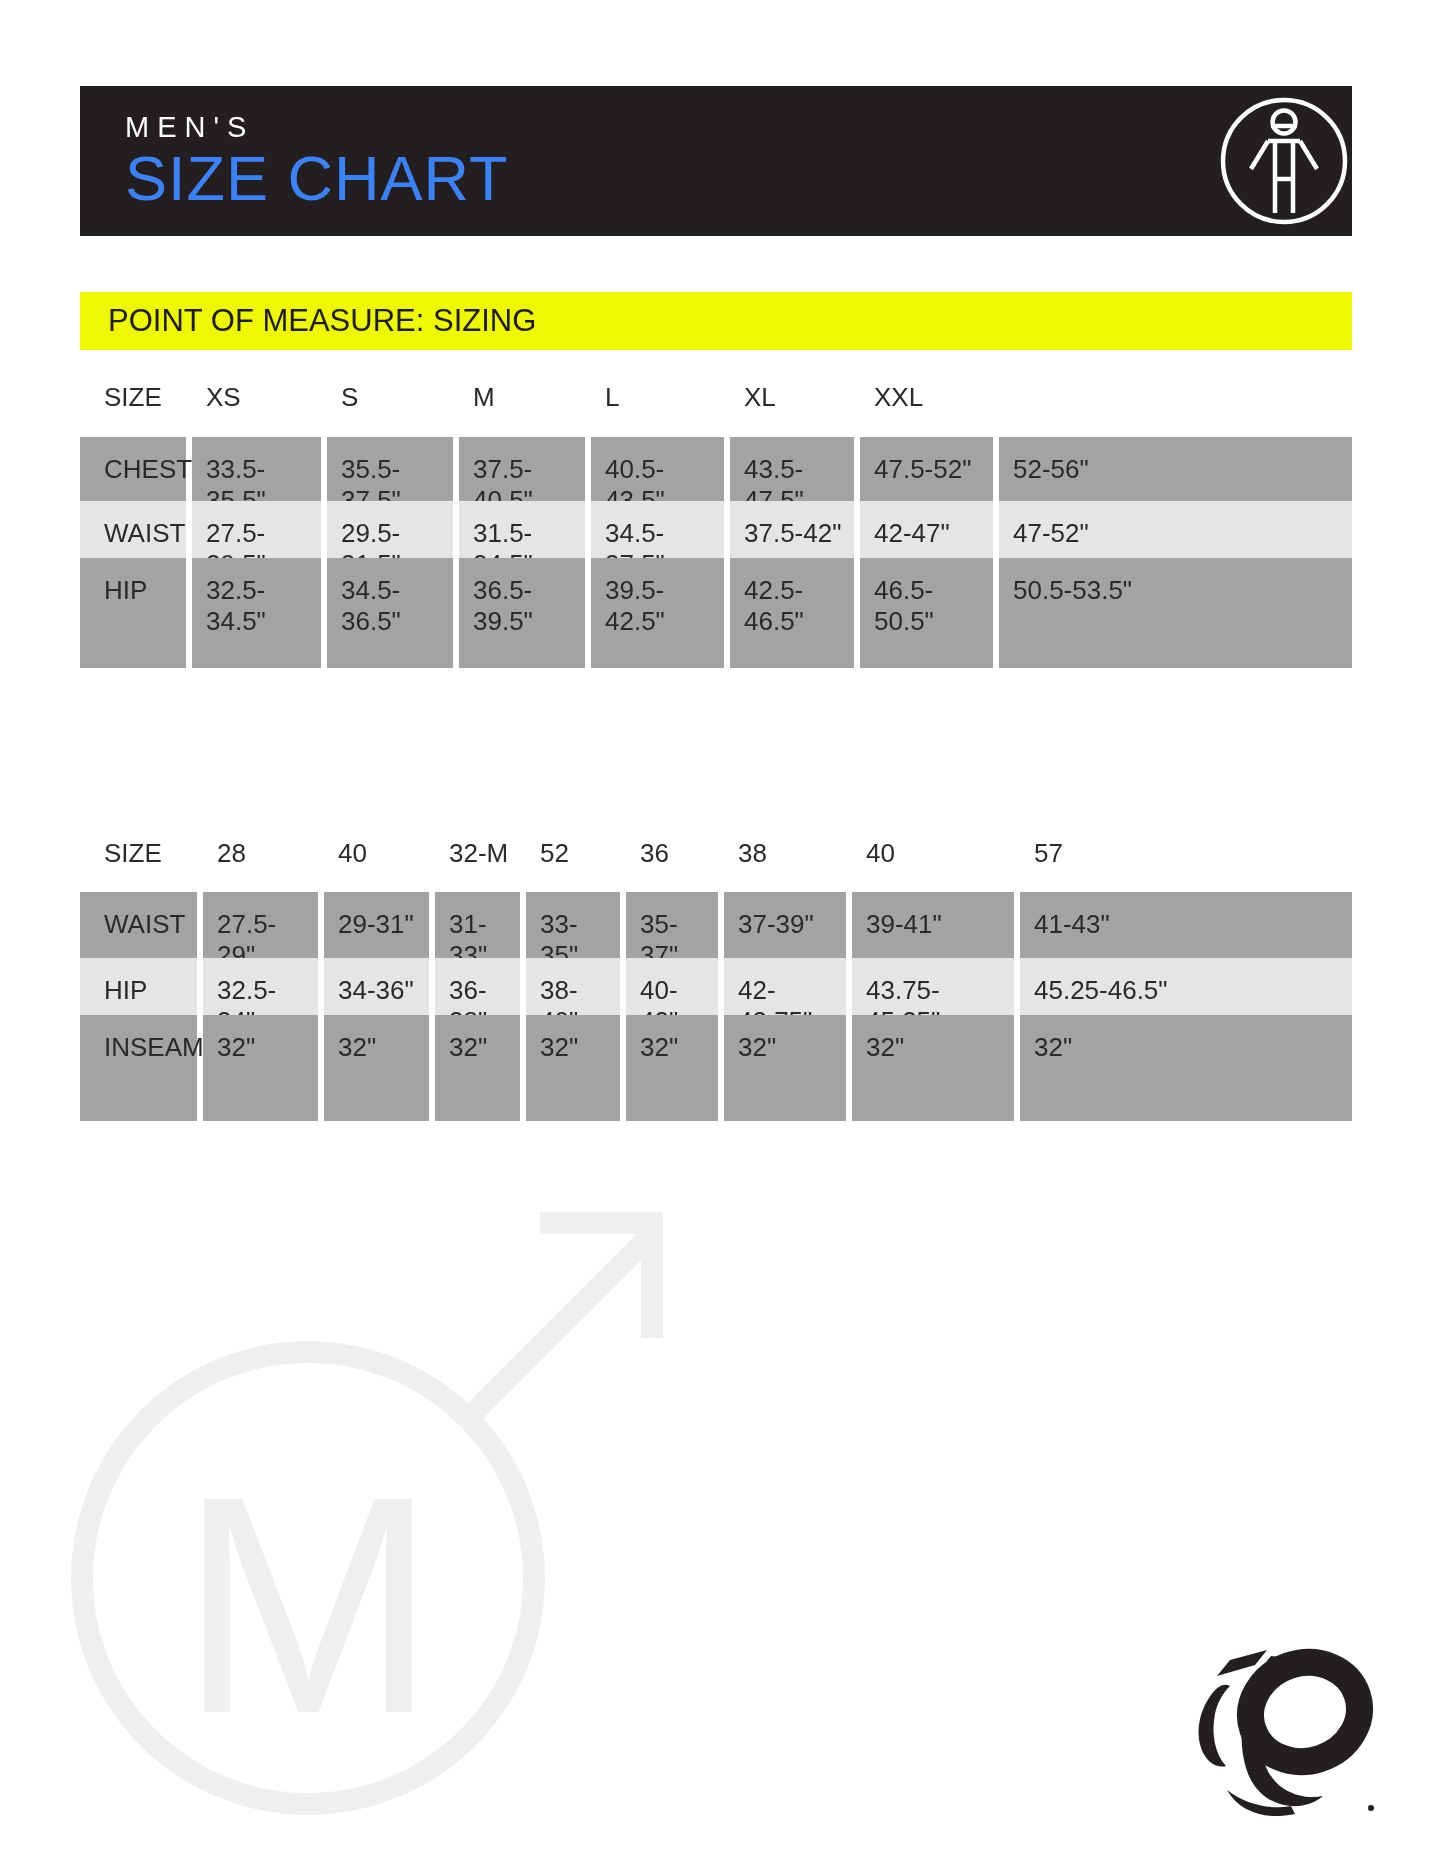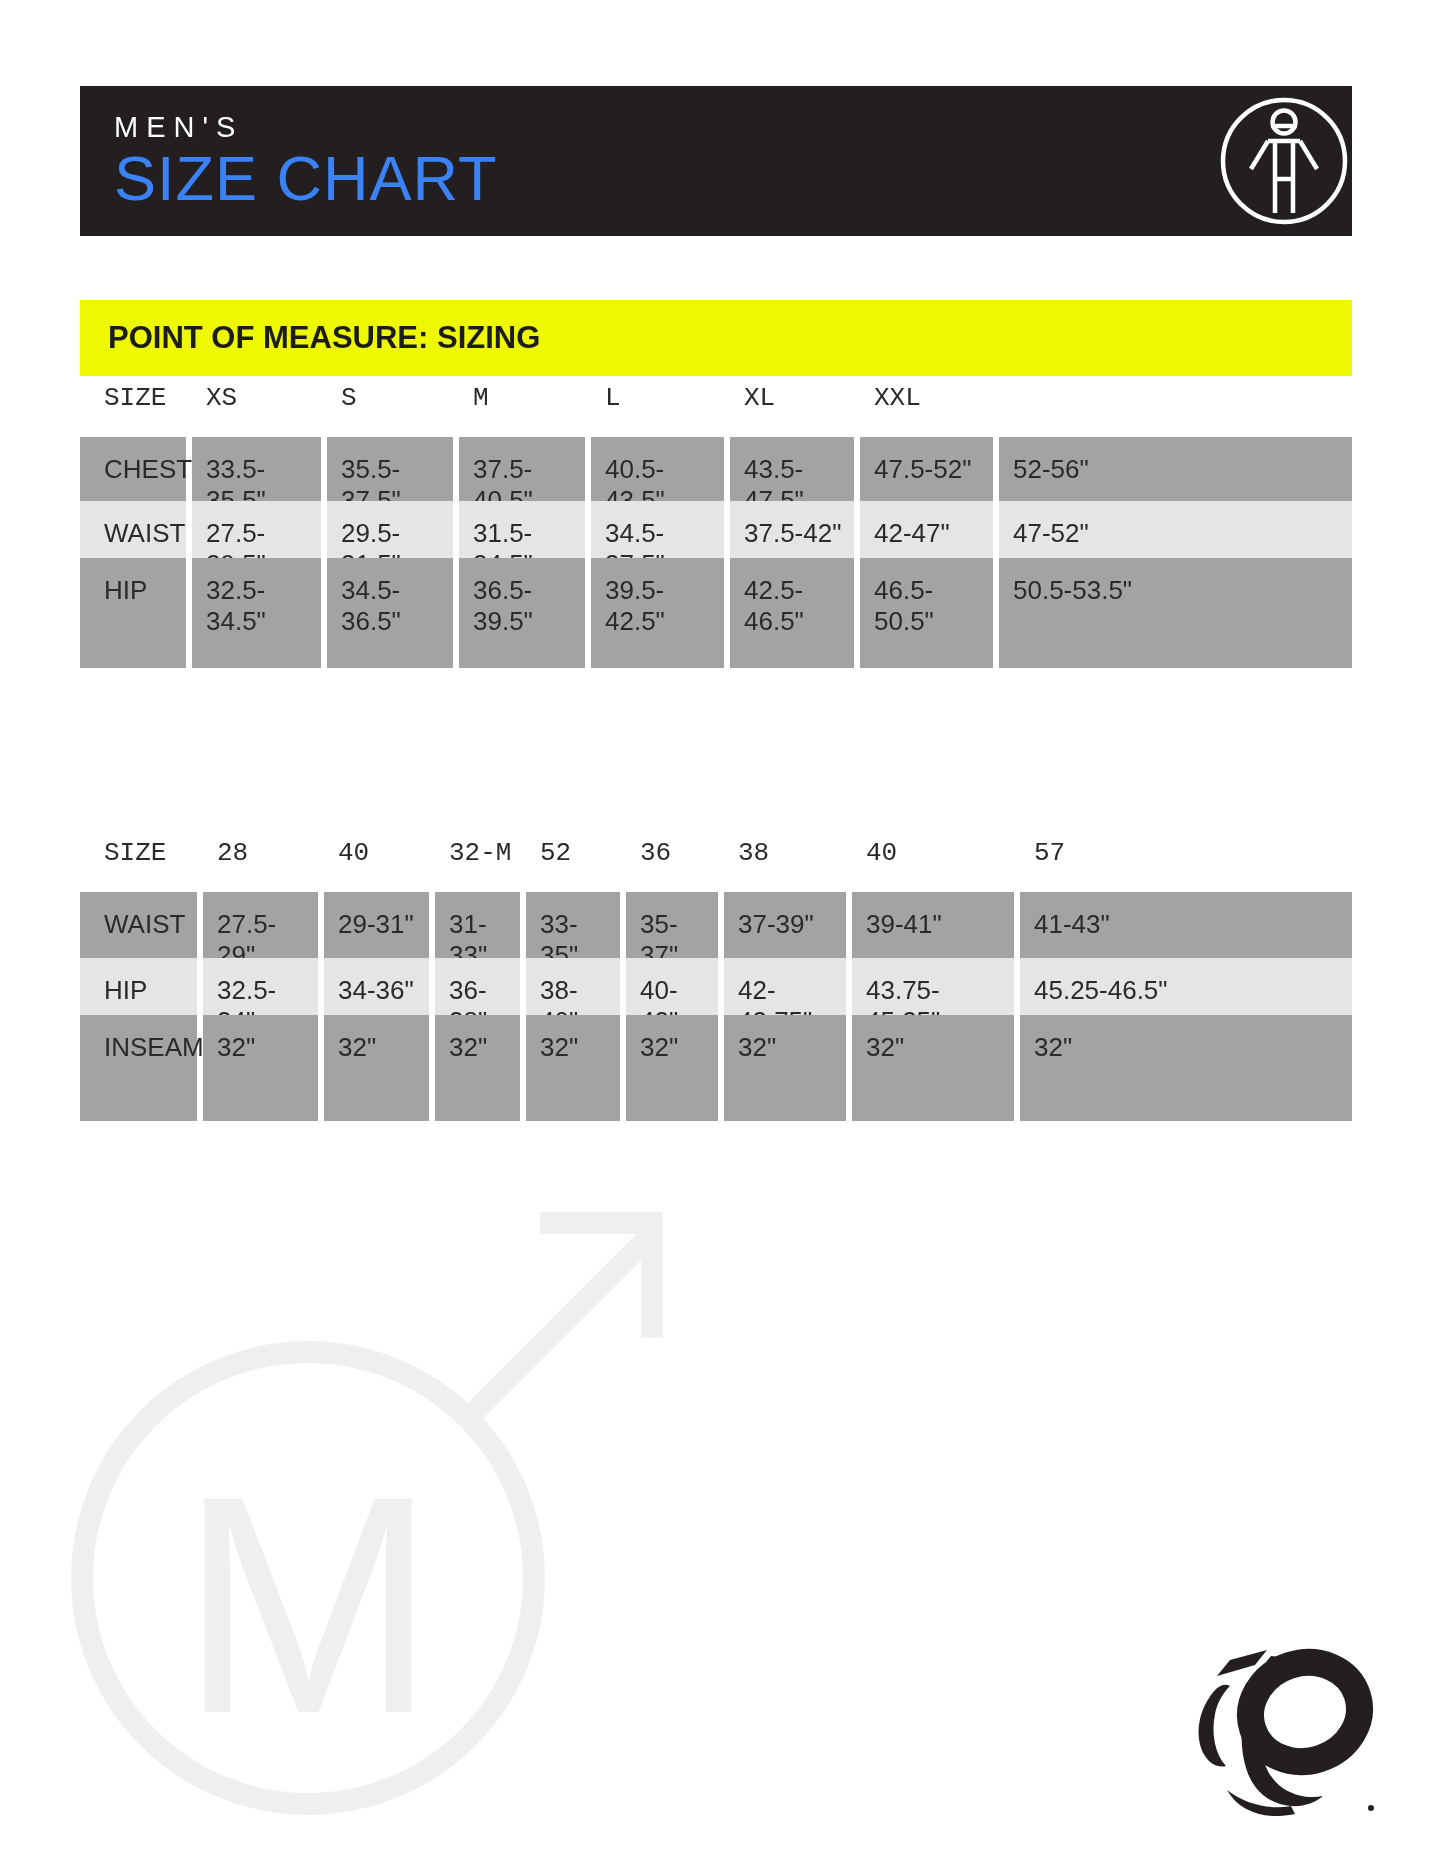--- a/index.html
+++ b/index.html
@@ -4,49 +4,49 @@
 <style>
   html,body{margin:0;padding:0;background:#ffffff;}
   .page{
     position:relative;width:1445px;height:1870px;background:#ffffff;overflow:hidden;
     font-family:"Liberation Sans",sans-serif;
   }
   
   .header-bar{
     position:absolute;left:80px;top:86px;width:1272px;height:150px;
     background:#231f20;display:flex;flex-direction:column;justify-content:center;
-    padding-left:34px;box-sizing:border-box;
+    padding-left:45px;box-sizing:border-box;
   }
   .header-eyebrow{
     color:#ffffff;font-size:29px;letter-spacing:8px;line-height:1.1;margin-top:2px;
   }
   .header-title{
     color:#3b82f6;font-size:63px;letter-spacing:1px;line-height:1.08;font-weight:400;
   }
   .person-icon{position:absolute;right:2px;top:9px;}
   
   .section-bar{
     position:absolute;left:80px;width:1272px;background:#eef800;
     display:flex;align-items:center;padding-left:28px;box-sizing:border-box;
     color:#1d1c1a;font-size:31px;
   }
-  .bar-sizing{top:300px;height:76px;font-weight:bold;}
+  .bar-sizing{top:292px;height:58px;}
   .bar-numeric{top:758px;height:56px;}
   
   .pom-table{position:absolute;left:80px;width:1272px;}
   .t1{top:358px;}
   .t2{top:814px;}
   .trow{display:grid;}
   .t1 .trow{grid-template-columns:112px 135px 132px 132px 139px 130px 139px 1fr;}
   .t2 .trow{grid-template-columns:123px 121px 111px 91px 100px 98px 128px 168px 1fr;}
   .cell{box-sizing:border-box;border-right:6px solid #ffffff;
         font-size:26px;color:#2b2a29;padding:17px 8px 0 14px;}
   .cell:last-child{border-right:none;}
   .thead{align-items:center;}
-  .thead .cell{display:flex;align-items:center;padding-top:0;border-right:6px solid transparent;font-family:Liberation Mono, monospace;}
+  .thead .cell{display:flex;align-items:center;padding-top:0;border-right:6px solid transparent;}
   .t1 .thead{height:79px;}
   .t2 .thead{height:78px;}
   .t1 .r0{height:64px;} .t1 .r1{height:57px;} .t1 .r2{height:110px;}
   .t2 .r0{height:66px;} .t2 .r1{height:57px;} .t2 .r2{height:106px;}
   .row-dark  .cell{background:#a3a3a3;}
   .row-light .cell{background:#e4e6e5;}
   .cell.first{padding-left:24px;}
   
   .watermark{position:absolute;left:40px;top:1180px;z-index:0;}
   .watermark text{font-family:"Liberation Sans",sans-serif;}

